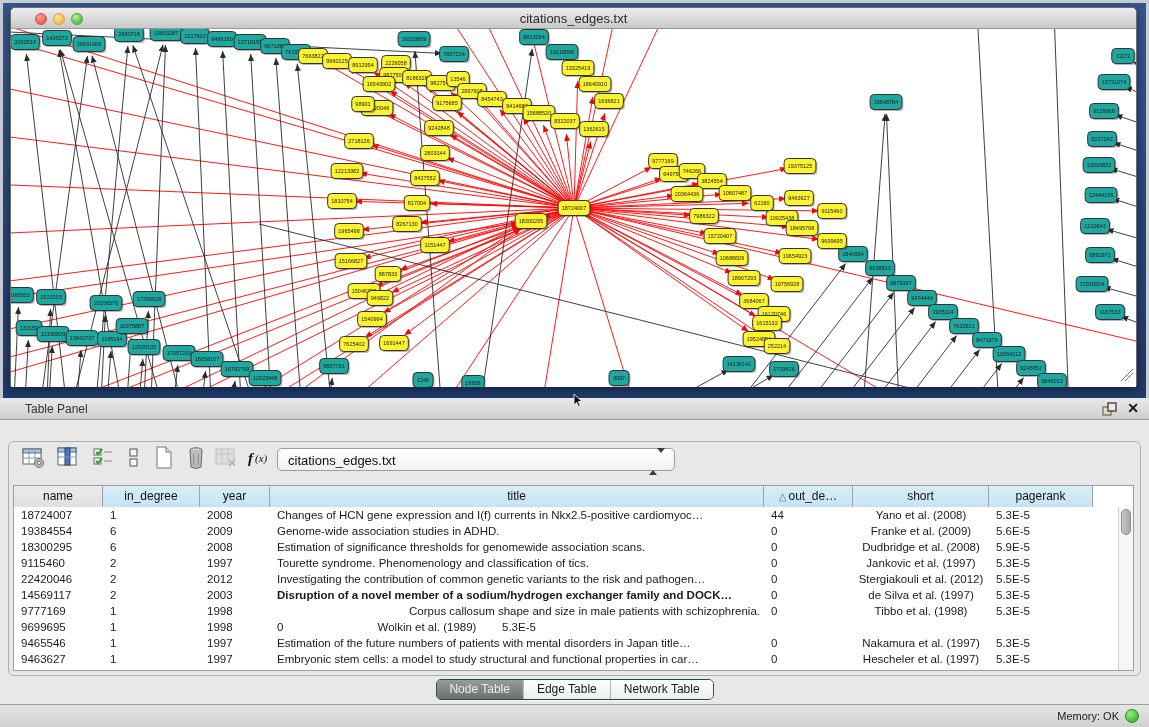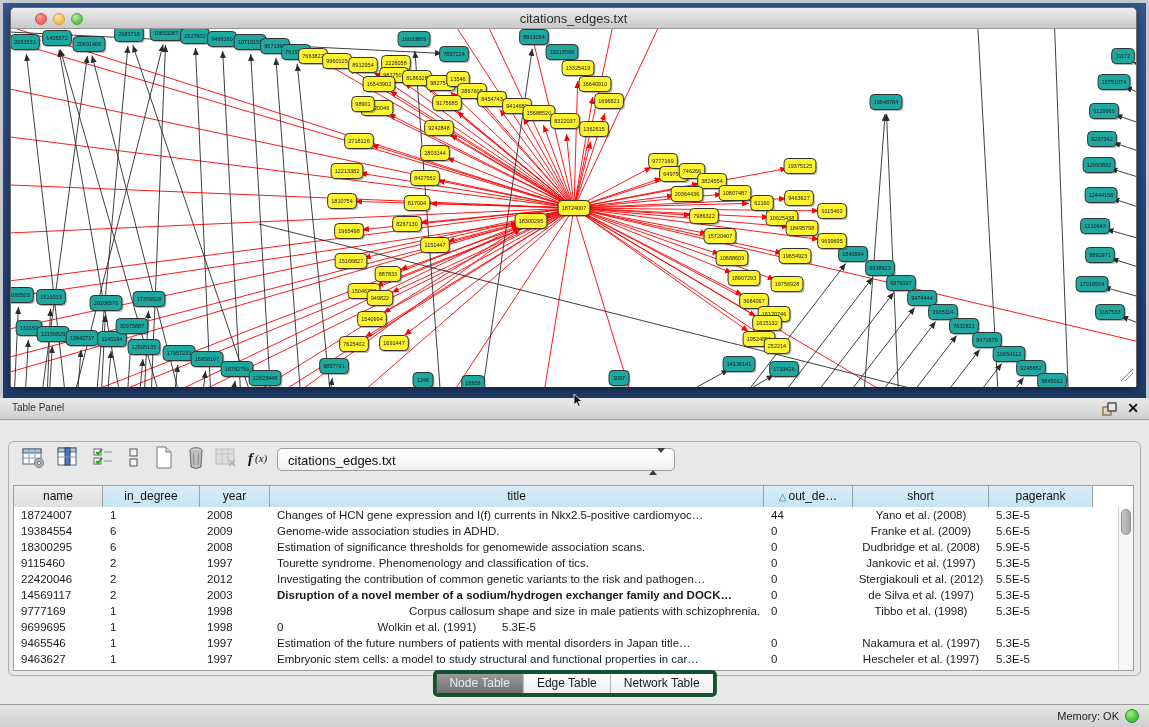--- a/index.html
+++ b/index.html
@@ -23,21 +23,21 @@
   .tl.red    { left:24px; background:radial-gradient(circle at 35% 30%,#ff9d96,#ec6a5e 60%); border:1px solid #ce5347; }
   .tl.yellow { left:42px; background:radial-gradient(circle at 35% 30%,#ffe6a8,#f5bf4f 60%); border:1px solid #d6a243; }
   .tl.green  { left:60px; background:radial-gradient(circle at 35% 30%,#b6f2a6,#61c554 60%); border:1px solid #58a13e; }
   .gcanvas { position:absolute; left:0; top:21px; width:1125px; height:358px; background:#fff; overflow:hidden; }
   .gcanvas svg { display:block; }
 
   
   .tpanel { position:absolute; left:0; top:398px; width:1149px; height:306px; background:#e8e8e8; }
   .tpanel-header { position:absolute; left:0; top:0; width:1149px; height:22px;
     background:linear-gradient(180deg,#e9e9e9,#cfcfcf); border-bottom:1px solid #9e9e9e; }
-  .tpanel-title { position:absolute; left:12px; top:4px; font-size:10px; color:#333; }
+  .tpanel-title { position:absolute; left:25px; top:4px; font-size:12px; color:#333; }
   .tpanel-float { position:absolute; right:32px; top:4px; width:15px; height:14px; cursor:default; }
   .tpanel-close { position:absolute; right:10px; top:2px; font-size:14px; font-weight:bold; color:#111; }
 
   .container { position:absolute; left:8px; top:43px; width:1133px; height:235px;
     border:1px solid #adadad; border-radius:6px; }
 
   .toolbar { position:absolute; left:8px; top:47px; height:30px; }
   .tbtn { position:absolute; top:0; width:28px; height:28px; border:none; background:transparent; }
   .combo { position:absolute; left:277px; top:50px; width:398px; height:23px;
     background:linear-gradient(180deg,#ffffff,#f1f1f1); border:1px solid #9d9d9d; border-radius:5px; }
@@ -60,22 +60,22 @@
   .trow { display:flex; height:16px; }
   .td { height:16px; line-height:16px; font-size:11.5px; color:#1a1a1a;
     overflow:hidden; white-space:nowrap; padding:0 4px 0 7px; }
   .td.center { text-align:center; padding:0 2px; }
   .vscroll { position:absolute; right:0; top:21px; bottom:0; width:15px;
     background:#f6f6f6; border-left:1px solid #d4d4d4; }
   .vthumb { position:absolute; left:2px; top:2px; width:10px; height:26px; border-radius:6px;
     background:linear-gradient(90deg,#c6c6c6,#a8a8a8); border:1px solid #909090; }
 
   
-  .tabs { position:absolute; left:50%; top:272px; transform:translateX(-50%);
-    display:flex; border:4px solid #14532d; border-radius:5px; overflow:hidden;
+  .tabs { position:absolute; left:50%; top:281px; transform:translateX(-50%);
+    display:flex; border:1px solid #14532d; border-radius:5px; overflow:hidden;
     box-shadow:0 1px 1px rgba(255,255,255,.7); background:#fff; }
   .tab { height:19px; line-height:19px; padding:0 13px; font-size:12px; color:#1a1a1a;
     background:linear-gradient(180deg,#ffffff,#ededed); border-right:1px solid #aaaaaa; }
   .tab:last-child { border-right:none; }
   .tab.active { background:linear-gradient(180deg,#9a9a9a,#6f6f6f); color:#ececec; }
 
   
   .statusbar { position:absolute; left:0; top:704px; width:1149px; height:23px;
     background:linear-gradient(180deg,#e5e5e5,#cfcfcf); border-top:1px solid #9c9c9c; }
   .mem-label { position:absolute; right:30px; top:5px; font-size:11px; color:#222; }
@@ -1007,21 +1007,21 @@
             <div class="td" style="width: 494px; text-align: right;">Corpus callosum shape and size in male patients with schizophrenia.</div>
             <div class="td" style="width: 89px;">0</div>
             <div class="td center" style="width: 136px;">Tibbo et al. (1998)</div>
             <div class="td" style="width: 104px;">5.3E-5</div>
           </div>
           <div class="trow">
             <div class="td" style="width: 89px;">9699695</div>
             <div class="td" style="width: 97px;">1</div>
             <div class="td" style="width: 70px;">1998</div>
             <div class="td" style="width: 89px;">0</div>
-            <div class="td center" style="width: 136px;">Wolkin et al. (1991)</div>
+            <div class="td center" style="width: 136px;">Wolkin et al. (1989)</div>
             <div class="td" style="width: 104px;">5.3E-5</div>
           </div>
           <div class="trow">
             <div class="td" style="width: 89px;">9465546</div>
             <div class="td" style="width: 97px;">1</div>
             <div class="td" style="width: 70px;">1997</div>
             <div class="td" style="width: 494px;">Estimation of the future numbers of patients with mental disorders in Japan title…</div>
             <div class="td" style="width: 89px;">0</div>
             <div class="td center" style="width: 136px;">Nakamura et al. (1997)</div>
             <div class="td" style="width: 104px;">5.3E-5</div>

